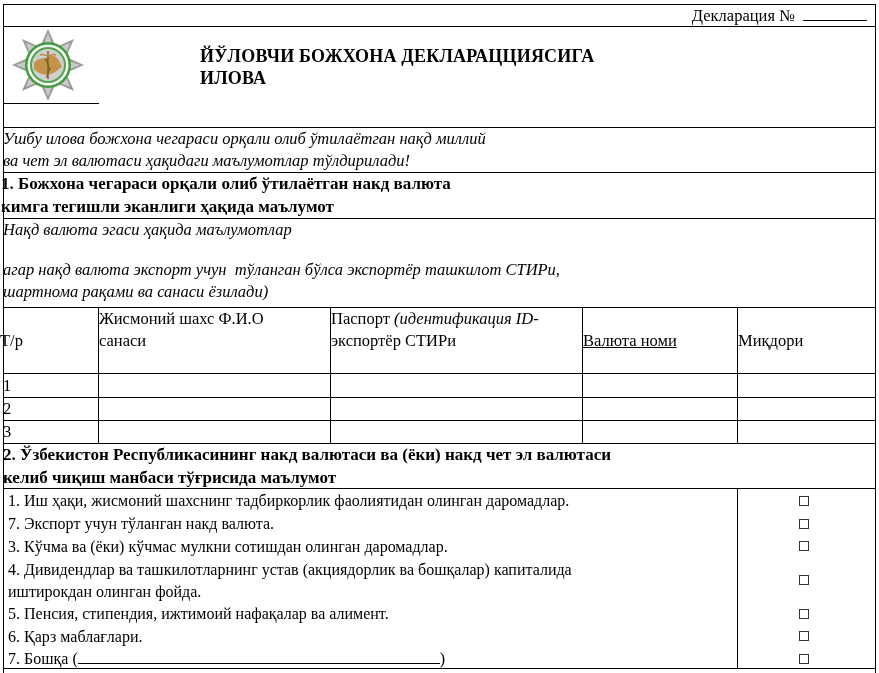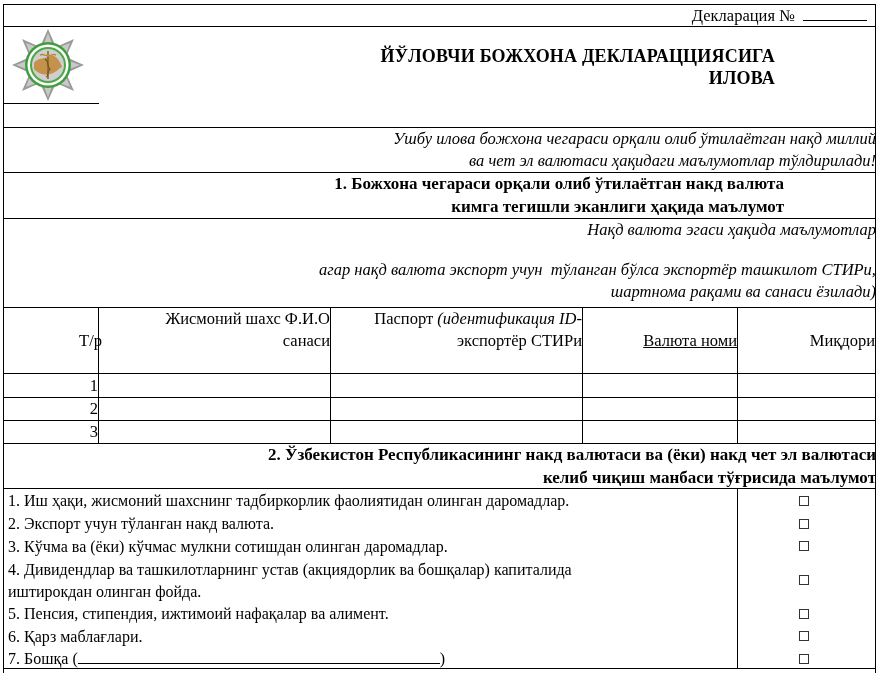--- a/index.html
+++ b/index.html
@@ -1,21 +1,21 @@
 <!DOCTYPE html>
 <html><head>
 <meta charset="utf-8">
 <style>
   html, body { margin:0; padding:0; background:#ffffff; }
   body { width:879px; height:673px; overflow:hidden; position:relative;
          font-family:"Liberation Serif", "DejaVu Serif", serif; color:#000; }
   .abs { position:absolute; box-sizing:border-box; }
   .hline { position:absolute; height:0; border-top:1.5px solid #000; }
   .vline { position:absolute; width:0; border-left:1.5px solid #000; }
-  .center { text-align:right; }
+  .center { text-align:left; }
   .italic { font-style:italic; }
   .txt { font-size:16.5px; line-height:22px; }
   .title { font-size:18px; line-height:22px; font-weight:bold; letter-spacing:0.2px; }
   .sec { font-size:17px; line-height:22.5px; font-weight:bold; font-family:"Liberation Sans Narrow","Liberation Serif", serif; }
   .list-item { position:absolute; left:8px; font-size:16px; line-height:22px; }
   .cb { position:absolute; left:799px; width:10px; height:10px; border:1.3px solid #333; box-sizing:border-box; background:#fff; }
   .underline-blank { display:inline-block; border-bottom:1.3px solid #000; height:14px; vertical-align:baseline; }
 </style>
 </head>
 <body>
@@ -51,39 +51,39 @@
   <div>ИЛОВА</div>
 </div>
 <div class="hline" style="left:3px; top:127px; width:873px;"></div>
 
 <div class="abs txt italic center" style="left:3px; top:128px; width:873px; line-height:21.5px;">
   <div>Ушбу илова божхона чегараси орқали олиб ўтилаётган нақд миллий</div>
   <div>ва чет эл валютаси ҳақидаги маълумотлар тўлдирилади!</div>
 </div>
 <div class="hline" style="left:3px; top:172px; width:873px;"></div>
 
-<div class="abs sec center" style="left:10px; top:173px; width:774px;padding-left:45px;">
+<div class="abs sec center" style="left:1px; top:173px; width:774px;">
   <div>1. Божхона чегараси орқали олиб ўтилаётган накд валюта</div>
   <div>кимга тегишли эканлиги ҳақида маълумот</div>
 </div>
 <div class="hline" style="left:3px; top:218px; width:873px;"></div>
 
 <div class="abs txt italic center" style="left:3px; top:219px; width:873px; line-height:22px;">
   <div>Нақд валюта эгаси ҳақида маълумотлар</div>
   <div style="white-space:pre;margin-top:18px;">агар нақд валюта экспорт учун  тўланган бўлса экспортёр ташкилот СТИРи,</div>
   <div>шартнома рақами ва санаси ёзилади)</div>
 </div>
 <div class="hline" style="left:3px; top:307px; width:873px;"></div>
 
 <div class="vline" style="left:98px; top:307px; height:136px;"></div>
 <div class="vline" style="left:330px; top:307px; height:136px;"></div>
 <div class="vline" style="left:582px; top:307px; height:136px;"></div>
 <div class="vline" style="left:737px; top:307px; height:136px;"></div>
 
-<div class="abs txt center" style="left:7px; top:330px; width:95px;">
+<div class="abs txt center" style="left:0; top:330px; width:95px;">
   <span>Т/р</span>
 </div>
 <div class="abs txt center" style="left:99px; top:308px; width:231px; line-height:21.5px;">
   <div>Жисмоний шахс Ф.И.О</div>
   <div>санаси</div>
 </div>
 <div class="abs txt center" style="left:331px; top:308px; width:251px; line-height:21.5px;">
   <div><span style="white-space:pre;">Паспорт </span><span class="italic">(идентификация ID-</span></div>
   <div>экспортёр СТИРи</div>
 </div>
@@ -126,21 +126,21 @@
   <div>2. Ўзбекистон Республикасининг накд валютаси ва (ёки) накд чет эл валютаси</div>
   <div>келиб чиқиш манбаси тўғрисида маълумот</div>
 </div>
 <div class="hline" style="left:3px; top:488px; width:873px;"></div>
 
 <div class="vline" style="left:737px; top:488px; height:180px;"></div>
 
 <div class="list-item" style="top:490px;">1. Иш ҳақи, жисмоний шахснинг тадбиркорлик фаолиятидан олинган даромадлар.</div>
 <div class="cb" style="top:496px;"></div>
 
-<div class="list-item" style="top:513px;">2. Экспорт учун тўланган накд валюта.</div>
+<div class="list-item" style="top:513px;">7. Экспорт учун тўланган накд валюта.</div>
 <div class="cb" style="top:519px;"></div>
 
 <div class="list-item" style="top:536px;">3. Кўчма ва (ёки) кўчмас мулкни сотишдан олинган даромадлар.</div>
 <div class="cb" style="top:541px;"></div>
 
 <div class="list-item" style="top:559px;">
   <div>4. Дивидендлар ва ташкилотларнинг устав (акциядорлик ва бошқалар) капиталида</div>
   <div>иштирокдан олинган фойда.</div>
 </div>
 <div class="cb" style="top:575px;"></div>

